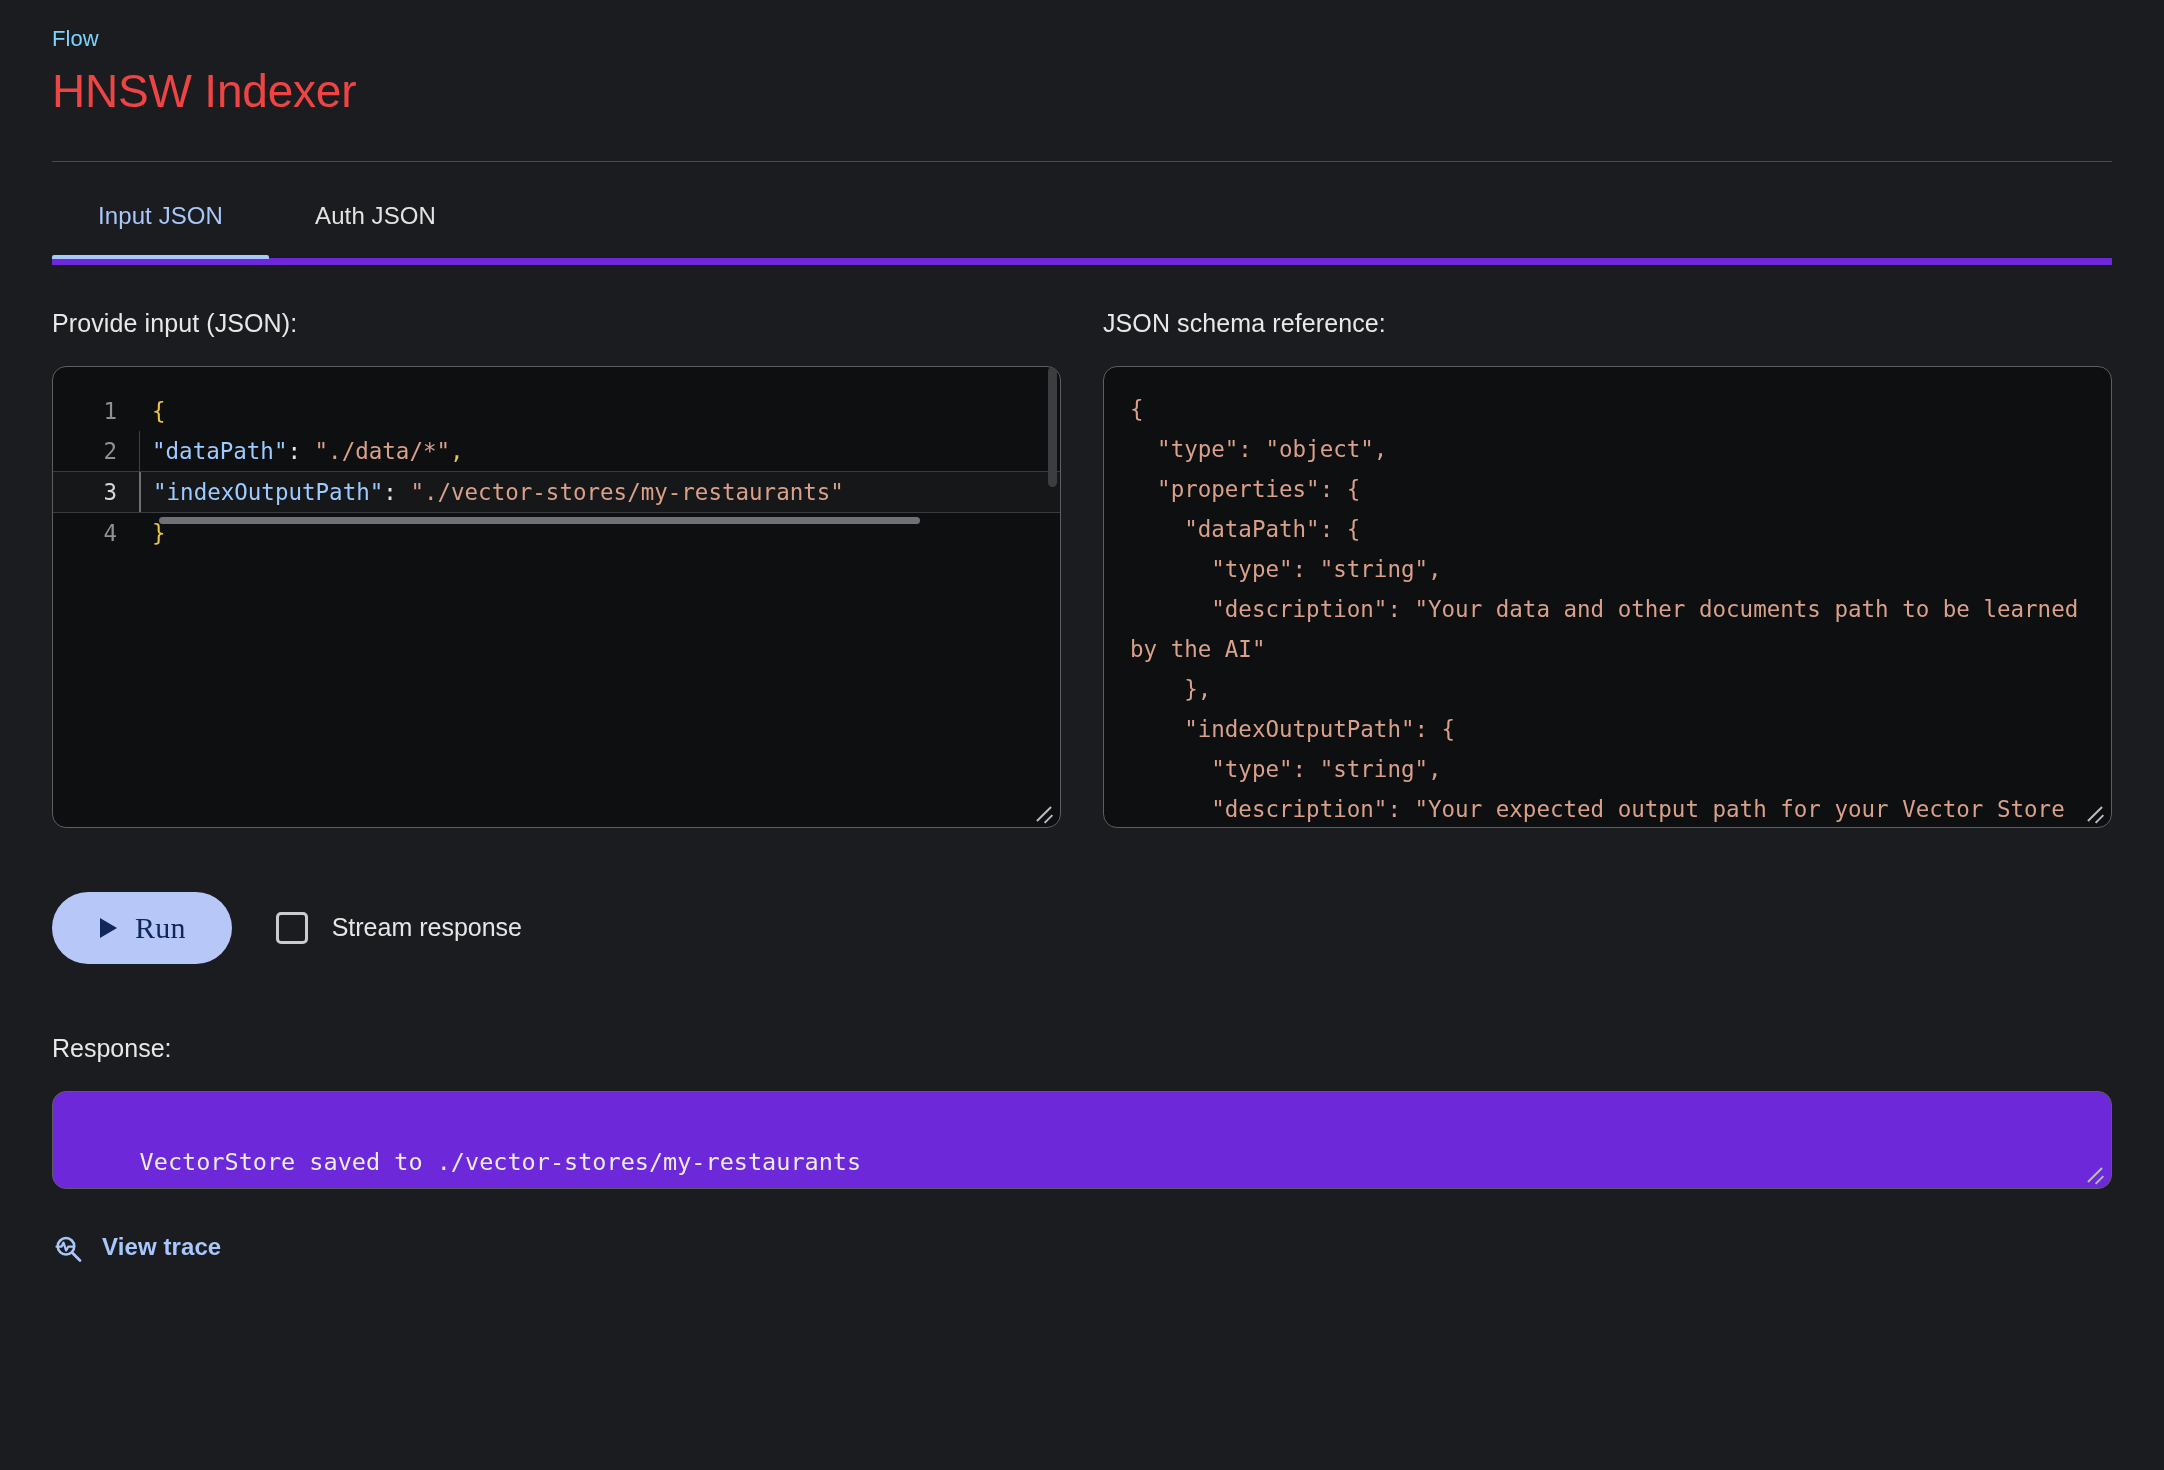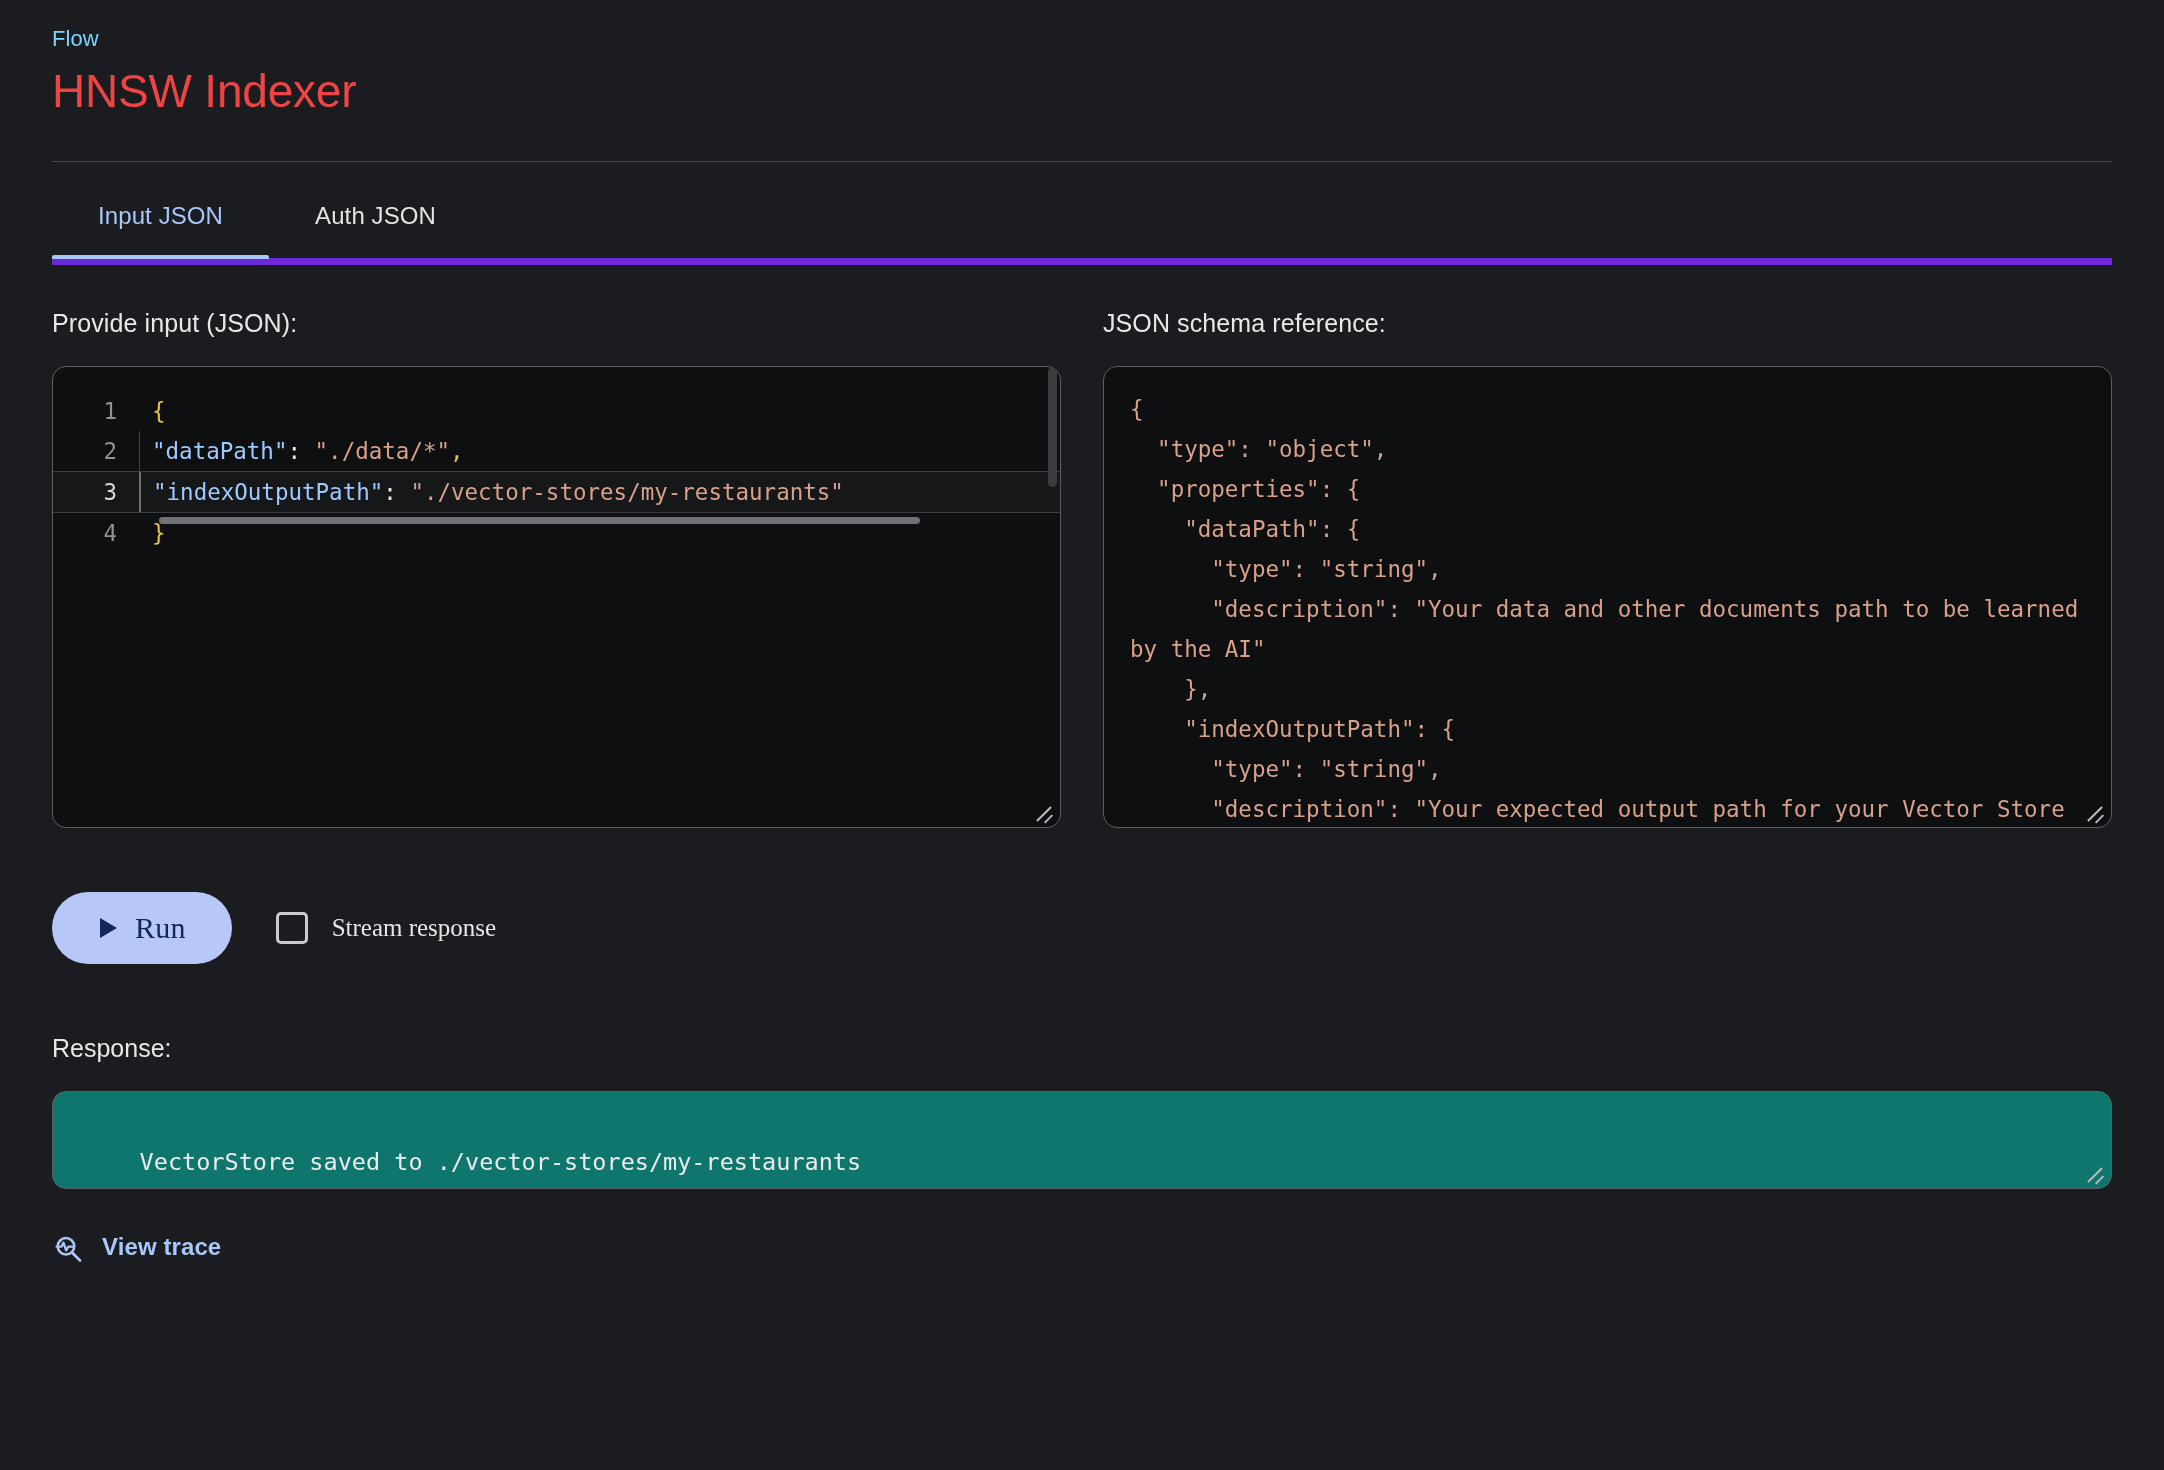--- a/index.html
+++ b/index.html
@@ -243,21 +243,20 @@
     border-top: 10px solid transparent;
     border-bottom: 10px solid transparent;
     margin-left: 2px;
   }
 
   .checkbox-row {
     display: flex;
     align-items: center;
     gap: 24px;
     cursor: pointer;
-    font-family: Liberation Serif, serif;
   }
   .checkbox {
     width: 32px;
     height: 32px;
     border: 3px solid #c9cbcf;
     border-radius: 5px;
     background: transparent;
   }
   .checkbox-label {
     font-size: 25px;
@@ -266,21 +265,21 @@
 
   
   .response-label {
     margin-top: 70px;
     font-size: 25px;
     color: #e8e8e8;
   }
   .response-box {
     position: relative;
     margin-top: 28px;
-    background: #0f766e;
+    background: #6d28d9;
     border: 1px solid #5c5e61;
     border-radius: 14px;
     height: 98px;
     padding: 28px 30px;
     font-family: "DejaVu Sans Mono", "Liberation Mono", monospace;
     font-size: 23.5px;
     color: #ececec;
     overflow: hidden;
     white-space: pre;
   }

